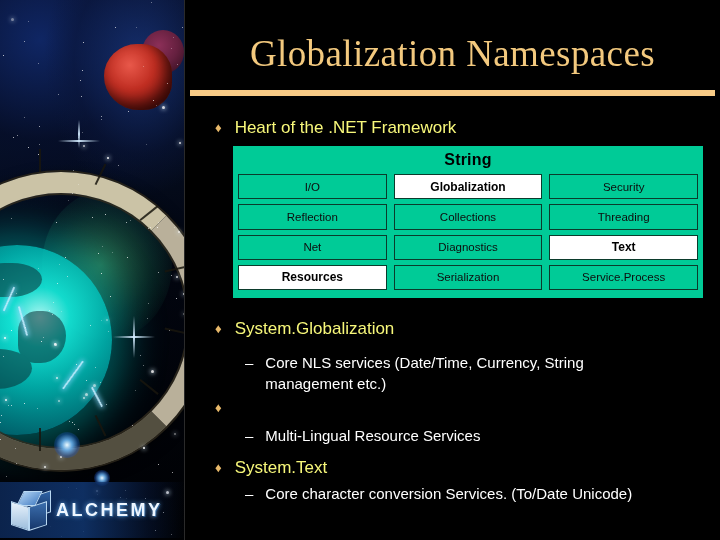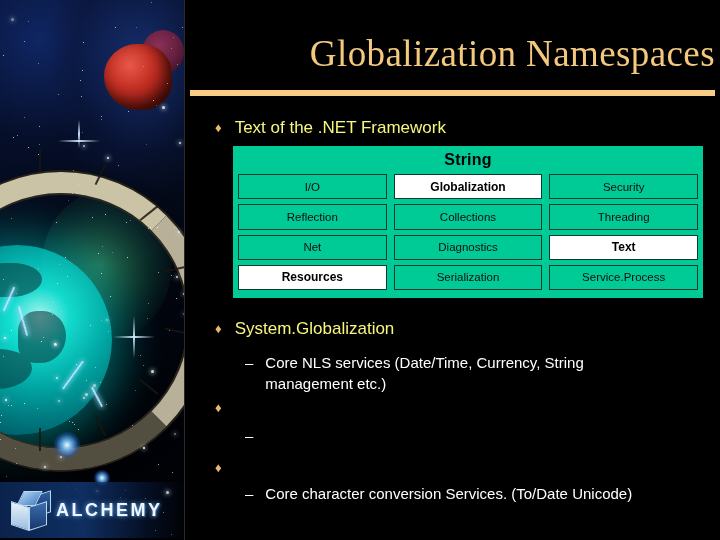--- a/index.html
+++ b/index.html
@@ -237,21 +237,21 @@
     text-shadow: 0 0 3px rgba(110,180,255,0.8);
     margin-top: 2px;
   }
 
   
   #title {
     position: absolute;
     left: 190px;
     top: 32px;
     width: 525px;
-    text-align: right;
+    text-align: center;
     font-family: "Liberation Serif", serif;
     font-size: 37px;
     color: #f3c97e;
     letter-spacing: 0.4px;
     white-space: nowrap;
   }
   #title-rule {
     position: absolute;
     left: 190px;
     top: 90px;
@@ -546,21 +546,21 @@
     </div>
 
     <div class="edge"></div>
   </div>
 
   <div id="title">Globalization Namespaces</div>
   <div id="title-rule"></div>
 
   <div class="bullet1" style="left:215px; top:118px;">
     <span class="dia">♦</span>
-    <span>Text of the .NET Framework</span>
+    <span>Heart of the .NET Framework</span>
   </div>
 
   <div id="nstable">
     <div class="sys-head">String</div>
     <div class="grid" id="ns-grid">
         <div class="cell">I/O</div>
         <div class="cell hl">Globalization</div>
         <div class="cell">Security</div>
         <div class="cell">Reflection</div>
         <div class="cell">Collections</div>
@@ -581,23 +581,25 @@
   <div class="bullet2" style="left:245px; top:352px; width:425px;">
     <span class="dash">–</span>
     <span>Core NLS services (Date/Time, Currency, String management etc.)</span>
   </div>
 
   <div class="bullet1" style="left:215px; top:398px;">
     <span class="dia">♦</span>
   </div>
   <div class="bullet2" style="left:245px; top:425px; width:425px;">
     <span class="dash">–</span>
+    <span>Multi-Lingual Resource Services</span>
   </div>
 
   <div class="bullet1" style="left:215px; top:458px;">
     <span class="dia">♦</span>
+    <span>System.Text</span>
   </div>
   <div class="bullet2" style="left:245px; top:483px; width:425px;">
     <span class="dash">–</span>
     <span>Core character conversion Services. (To/Date Unicode)</span>
   </div>
 
 </div>
 
 </body></html>

